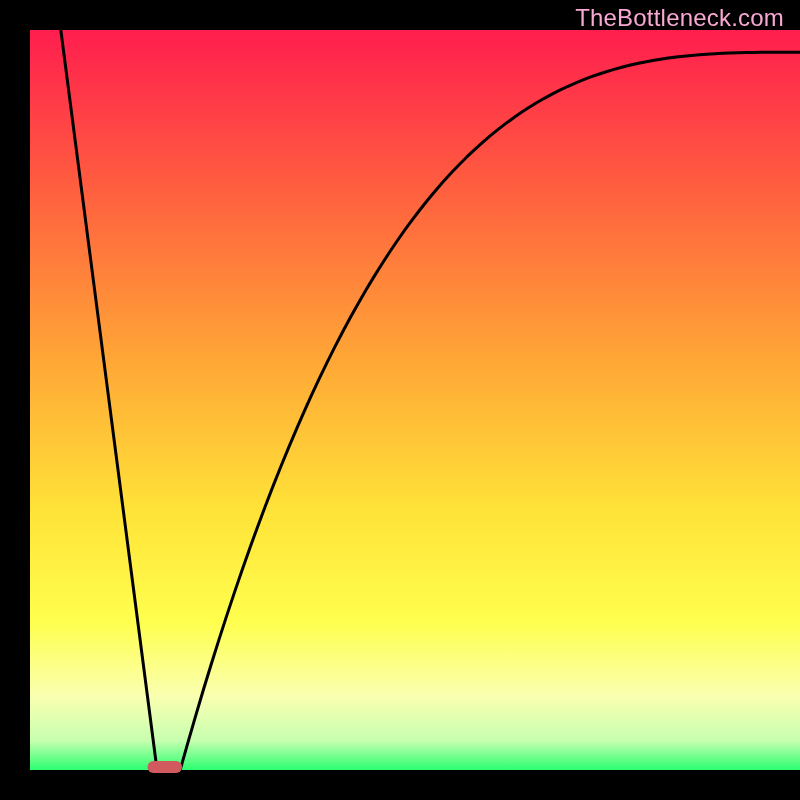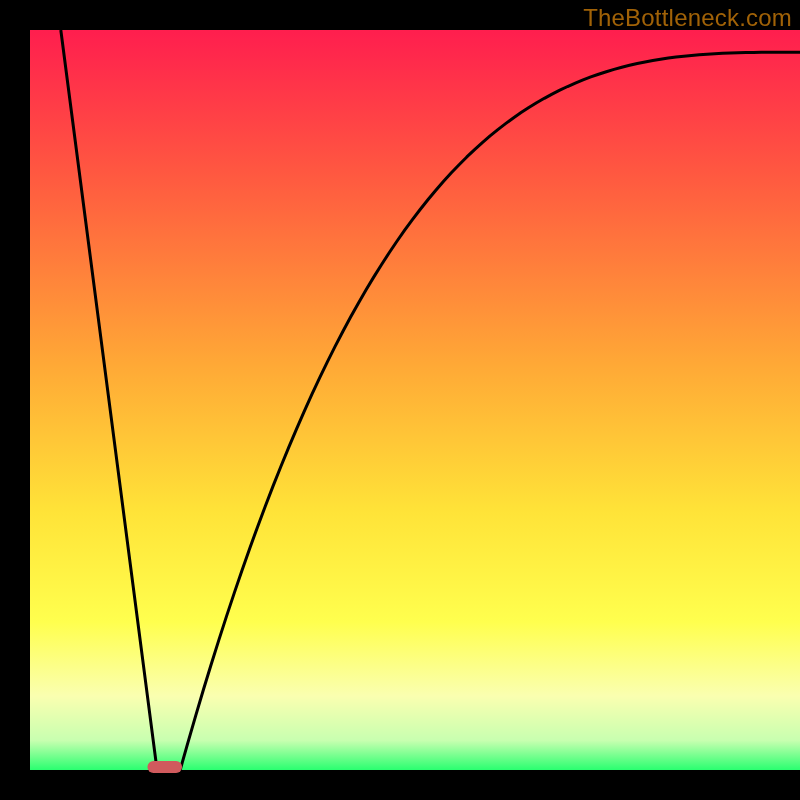--- a/index.html
+++ b/index.html
@@ -14,24 +14,24 @@
     position: relative;
     width: 800px;
     height: 800px;
   }
   svg {
     display: block;
   }
   .watermark {
     position: absolute;
     top: 4px;
-    right: 8px;
+    right: 16px;
     font-family: Arial, Helvetica, sans-serif;
     font-size: 24px;
-    color: #a16207;
+    color: #f9a8d4;
     font-weight: 400;
     letter-spacing: 0.2px;
   }
 </style>
 </head>
 <body>
 
 <div class="chart-container">
   <svg width="800" height="800" viewBox="0 0 800 800">
     <defs>

